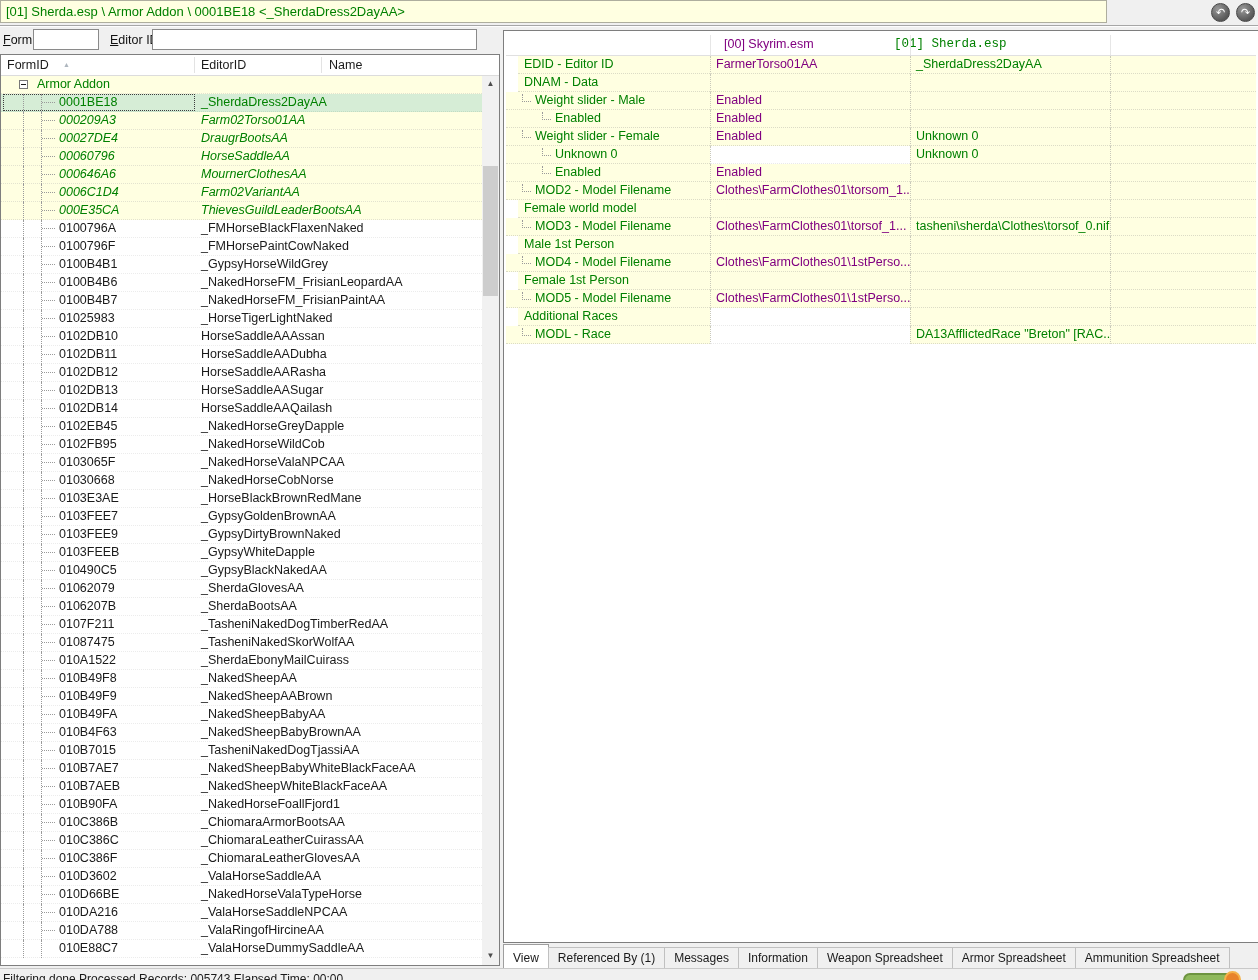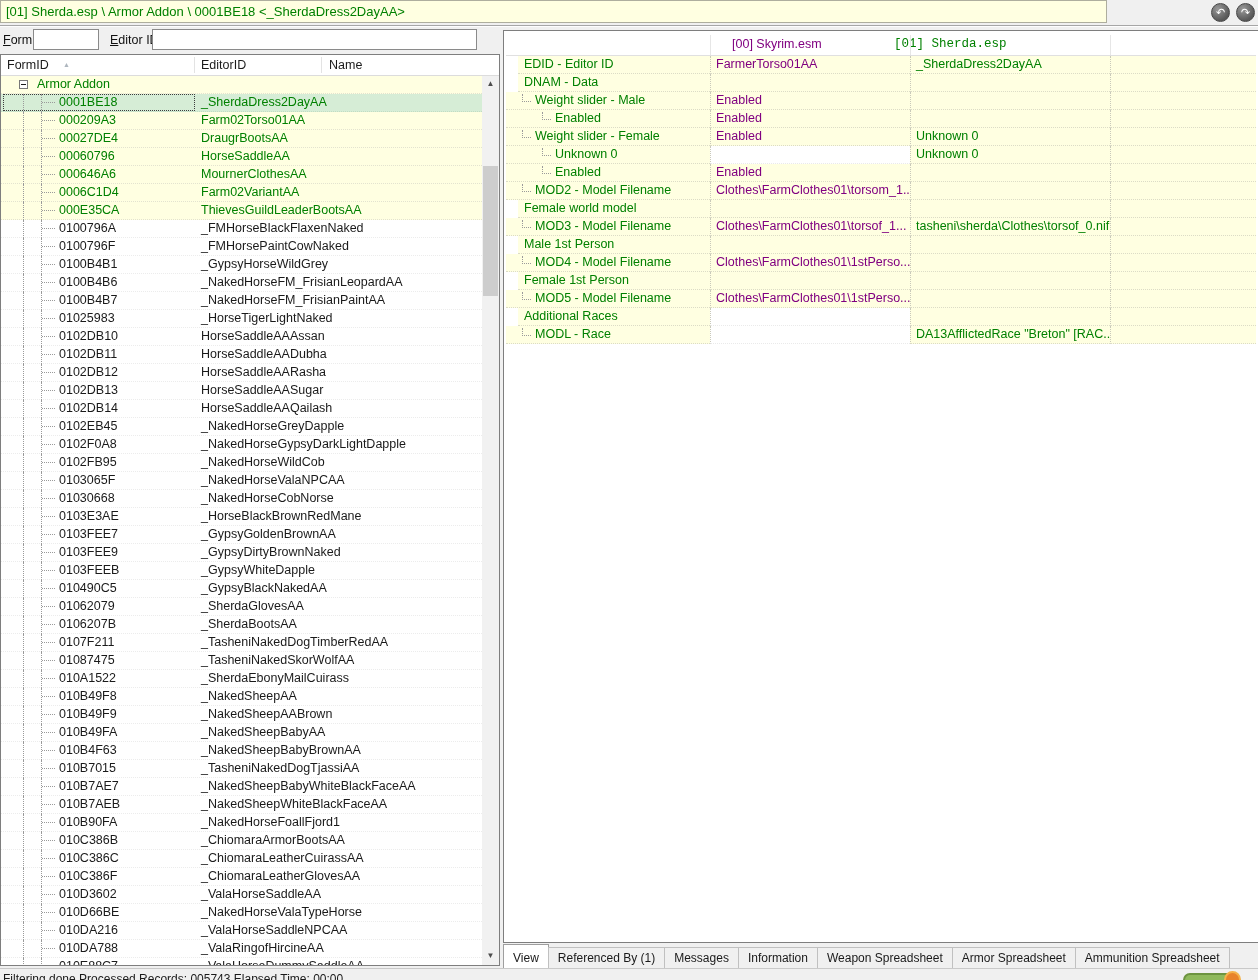--- a/index.html
+++ b/index.html
@@ -36,21 +36,21 @@
                border-bottom:1px solid #dcdcdc; font-size:12.5px; color:#1a1a1a; }
   .tree-head .h1 { position:absolute; left:6px; top:3px; }
   .tree-head .sort { position:absolute; left:62px; top:6px; font-size:7px; color:#aeb6be; }
   .tree-head .h2 { position:absolute; left:200px; top:3px; }
   .tree-head .h3 { position:absolute; left:328px; top:3px; }
   .tree-head .hline { position:absolute; top:2px; bottom:2px; width:1px; background:#e3e3e3; }
 
   .tree-rows { position:absolute; left:0; top:21px; right:17px; bottom:0; overflow:hidden; background:#fff; }
   .trow { position:relative; height:18px; font-size:12.5px; line-height:17px; white-space:nowrap; }
   .trow.root { background:var(--yellow,#ffffe1); color:var(--green,#008000); border-bottom:1px dotted #e3e3cf; }
-  .trow.yellow { background:var(--yellow,#ffffe1); color:var(--green,#008000); border-bottom:1px dotted #e3e3cf; }
+  .trow.yellow { background:var(--yellow,#ffffe1); color:var(--green,#008000); border-bottom:1px dotted #e3e3cf;font-style:italic; }
   .trow.white { background:#fff; color:#1a1a1a; border-bottom:1px dotted #ececec; }
   .trow.selected { background:var(--selected_bg,#d6edd6); color:var(--green,#008000); border-bottom:1px dotted #c2dcc2;padding-left:35px; }
   .tl { position:absolute; pointer-events:none; }
   .tl.v1 { left:22px; top:0; bottom:-1px; border-left:1px dotted #9a9a9a; }
   .tl.v2 { left:40px; top:0; bottom:-1px; border-left:1px dotted #9a9a9a; }
   .tl.stub { left:41px; top:8px; width:13px; border-top:1px dotted #9a9a9a; }
   .cf { position:absolute; left:2px; top:0; width:192px; padding-left:56px; }
   .selected .cf { outline:1px dotted #3c3c3c; outline-offset:-1px; }
   .ce { position:absolute; left:200px; top:0; }
   .expander { position:absolute; left:18px; top:4px; width:9px; height:9px; background:#fff;
@@ -64,21 +64,21 @@
               font-size:8px; text-align:center; line-height:16px; cursor:pointer; }
   .vsb .up { top:0; } .vsb .dn { bottom:0; }
   .vsb .thumb { position:absolute; left:1px; width:15px; top:90px; height:130px; background:#cdcdcd; cursor:pointer; }
 
   
   .grid-box { position:absolute; left:503px; top:30px; width:756px; height:913px; background:#fff;
               border:1px solid #7e7e7e; padding:2px; overflow:hidden; }
   .grid-inner { position:relative; width:100%; height:100%; overflow:hidden; background:#fff; }
   .grid-head { position:relative; height:23px; background:#fff; border-bottom:1px solid #e0e0e0;
                font-size:12.5px; }
-  .grid-head .gh2 { position:absolute; left:226px; top:4px; color:var(--purple,#800080); }
+  .grid-head .gh2 { position:absolute; left:218px; top:4px; color:var(--purple,#800080); }
   .grid-head .gh3 { position:absolute; left:388px; top:4px; color:var(--green,#008000);font-family:Liberation Mono, monospace; }
   .grid-head .gvline { position:absolute; top:2px; bottom:0; width:1px; background:#e6e6e6; }
   .grow { position:relative; height:18px; font-size:12.5px; line-height:17px; white-space:nowrap; }
   .gcell { position:absolute; top:0; height:18px; overflow:hidden; background:var(--yellow,#ffffe1);
            border-bottom:1px dotted #dcdcc6; }
   .gcell.glabel { left:0; width:204px; color:var(--green,#008000); }
   .gcell.c2 { left:204px; width:200px; border-left:1px dotted #c9c9b9; color:var(--purple,#800080); padding-left:5px; }
   .gcell.c3 { left:404px; width:200px; border-left:1px dotted #c9c9b9; color:var(--green,#008000); padding-left:5px; }
   .gcell.c4 { left:604px; width:148px; border-left:1px dotted #c9c9b9; }
   .gcell.miss { background:#fffffb; background:#fff; border-bottom:1px dotted #eaeaea; }
@@ -272,27 +272,20 @@
           <span class="tl v1"></span>
           <span class="tl v2"></span>
           <span class="tl stub"></span>
           <span class="cf">0102EB45</span>
           <span class="ce">_NakedHorseGreyDapple</span>
         </div>
         <div class="trow white">
           <span class="tl v1"></span>
           <span class="tl v2"></span>
           <span class="tl stub"></span>
-          <span class="cf">0102F0A8</span>
-          <span class="ce">_NakedHorseGypsyDarkLightDapple</span>
-        </div>
-        <div class="trow white">
-          <span class="tl v1"></span>
-          <span class="tl v2"></span>
-          <span class="tl stub"></span>
           <span class="cf">0102FB95</span>
           <span class="ce">_NakedHorseWildCob</span>
         </div>
         <div class="trow white">
           <span class="tl v1"></span>
           <span class="tl v2"></span>
           <span class="tl stub"></span>
           <span class="cf">0103065F</span>
           <span class="ce">_NakedHorseValaNPCAA</span>
         </div>

